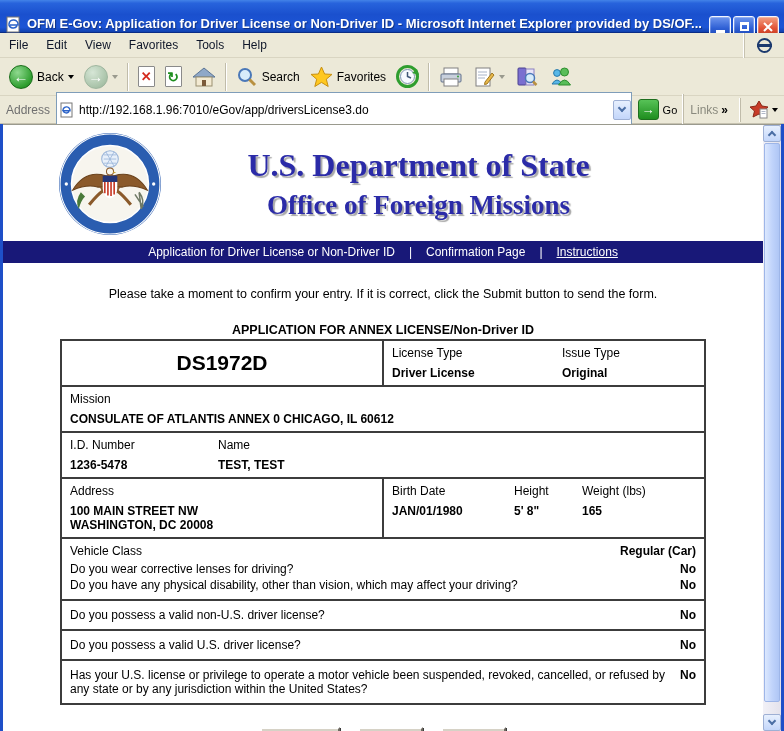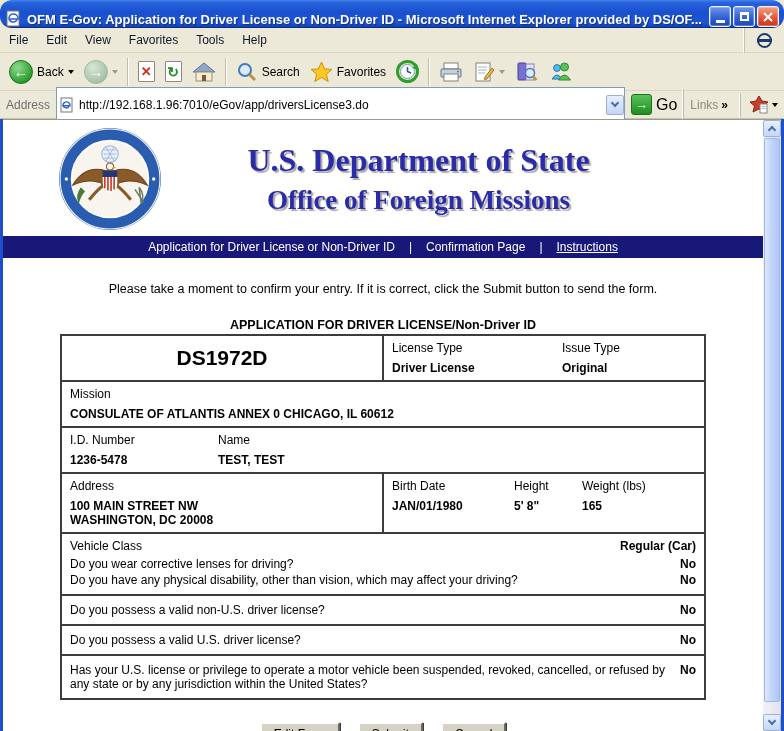--- a/index.html
+++ b/index.html
@@ -3,24 +3,23 @@
 <meta charset="utf-8">
 <style>
   * { margin:0; padding:0; box-sizing:border-box; }
   html,body { width:784px; height:731px; overflow:hidden; }
   body { font-family:"Liberation Sans", sans-serif; background:#fff; }
 
   .window { width:784px; height:731px; display:flex; flex-direction:column; background:#ECE9D8; }
 
   
   .titlebar {
-    height:28px; flex:0 0 28px; display:flex; align-items:flex-end; padding:0 5px;
+    height:28px; flex:0 0 28px; display:flex; align-items:flex-start; padding:16px 5px;
     background:linear-gradient(to bottom,#4383E8 0%,#2763DC 10%,#1A50CE 45%,#1C55D6 85%,#1141AE 100%);
     border-bottom:1px solid #0A2C86;
-    border-radius:12px;
   }
   .titlebar .win-icon { width:17px; height:17px; margin-right:5px; flex:0 0 auto; }
   .titlebar .title-text {
     color:#fff; font-weight:bold; font-size:13px; text-shadow:1px 1px 1px #10307E;
     white-space:nowrap; overflow:hidden; flex:1 1 auto;
   }
   .tb-buttons { display:flex; gap:2px; }
   .tb-btn {
     width:22px; height:21px; border-radius:3px; border:1px solid #F2F6FF;
     display:flex; align-items:center; justify-content:center;
@@ -62,21 +61,21 @@
   .addr-input .favicon { width:15px; height:16px; margin-right:4px; flex:0 0 auto; }
   .addr-url { font-size:12px; color:#000; flex:1; white-space:nowrap; overflow:hidden; }
   .addr-drop { width:18px; height:20px; background:linear-gradient(#E7F0FE,#C3D6FA); border:1px solid #9EB0D4; border-radius:2px;
     display:flex; align-items:center; justify-content:center; }
   .chev { width:6px; height:6px; border-left:2px solid #4B6FA5; border-bottom:2px solid #4B6FA5; transform:rotate(-45deg); margin-top:-3px; }
   .chev.up { transform:rotate(135deg); margin-top:3px; }
   .go-box { display:flex; align-items:center; gap:4px; }
   .go-btn { width:21px; height:21px; border-radius:3px; border:1px solid #1E6E1E;
     background:linear-gradient(#57C257,#1F8E1F); color:#fff; font-weight:bold; font-size:13px;
     display:flex; align-items:center; justify-content:center; }
-  .go-label { font-size:16px; }
+  .go-label { font-size:11px; }
   .links-box { display:flex; align-items:center; gap:3px; padding:16px 6px; border-left:1px solid #C0BCAA; box-shadow:-1px 0 0 #fff; height:24px; }
   .links-label { font-size:12px; color:#8a8a7e; }
   .links-chevrons { font-size:12px; font-weight:bold; color:#000; }
   .pdf-box { display:flex; align-items:center; gap:3px; padding-left:8px; border-left:1px solid #C0BCAA; box-shadow:-1px 0 0 #fff; height:24px; }
 
   
   .window-body { flex:1 1 auto; display:flex; border-left:3px solid #1E4FC8; border-right:3px solid #1E4FC8; background:#fff; min-height:0; }
   .page { flex:1 1 auto; background:#fff; overflow:hidden; border-top:1px solid #9a9a8e; }
 
   .site-header { display:flex; align-items:center; padding:6px 0 4px 55px; height:116px; }
@@ -311,21 +310,21 @@
 
       <div class="navy-bar">
         <span class="navy-plain">Application for Driver License or Non-Driver ID</span>
         <span>|</span>
         <span class="navy-plain">Confirmation Page</span>
         <span>|</span>
         <a href="#">Instructions</a>
       </div>
 
       <div class="instruction">Please take a moment to confirm your entry. If it is correct, click the Submit button to send the form.</div>
-      <div class="form-title">APPLICATION FOR DRIVER LICENSE/Non-Driver ID</div>
+      <div class="form-title">APPLICATION FOR ANNEX LICENSE/Non-Driver ID</div>
 
       <table class="app">
         <tbody>
             <tr>
           <td class="code-cell">DS1972D</td>
           <td>
             <div class="pair-row">
               <div class="pair-col" style="width:170px;">
                 <div class="lbl">License Type</div>
                 <div class="val">Driver License</div>

